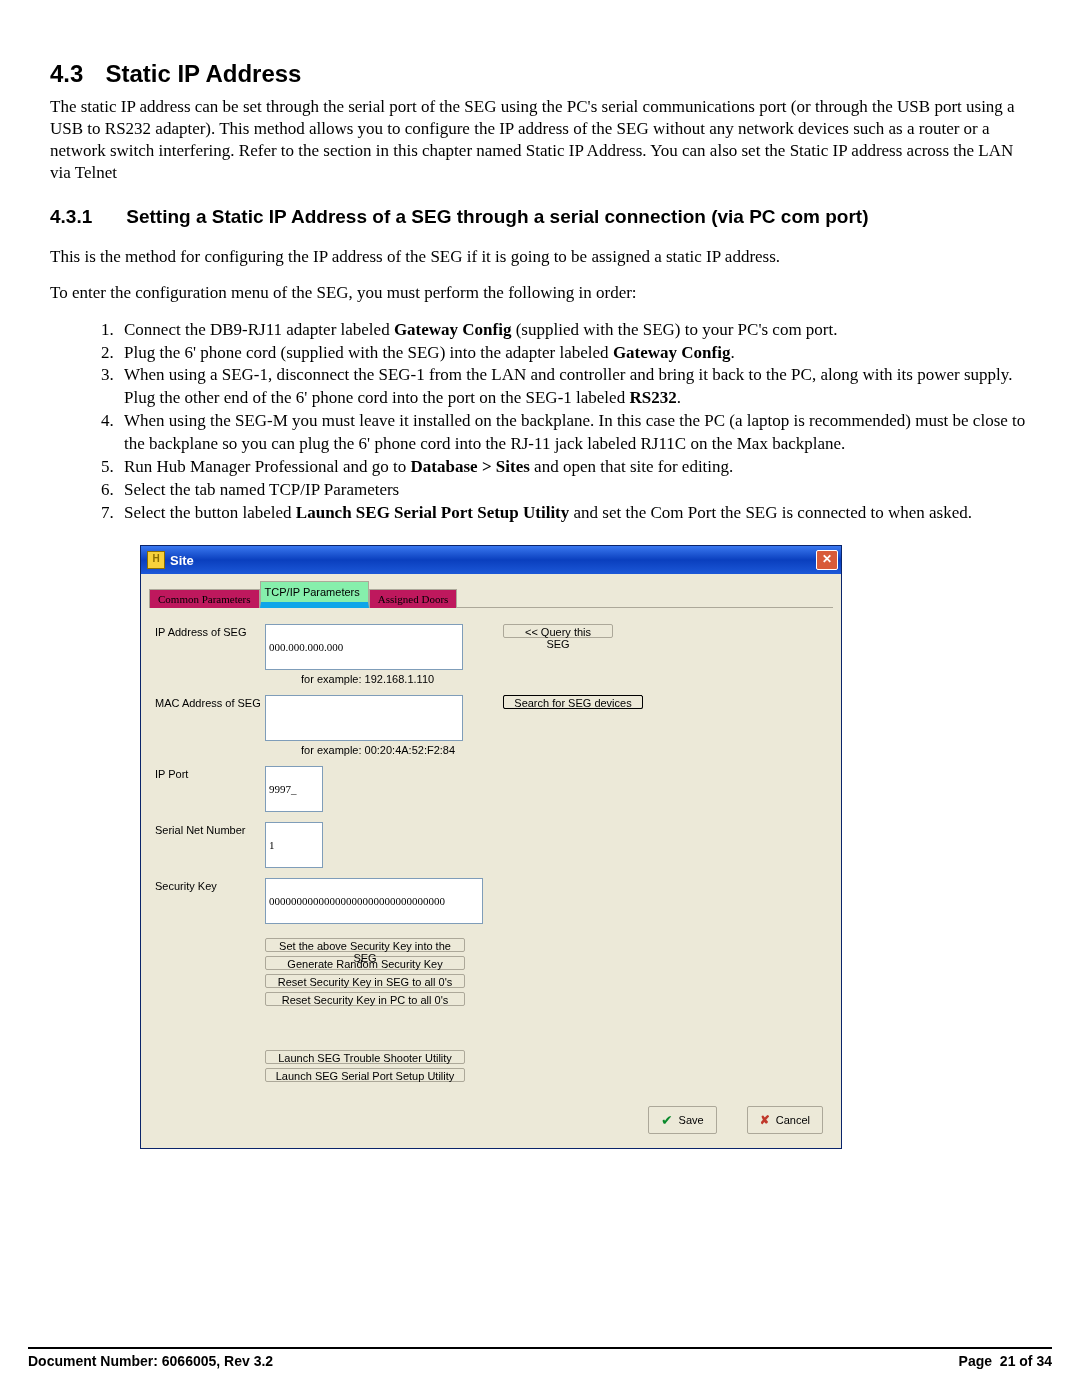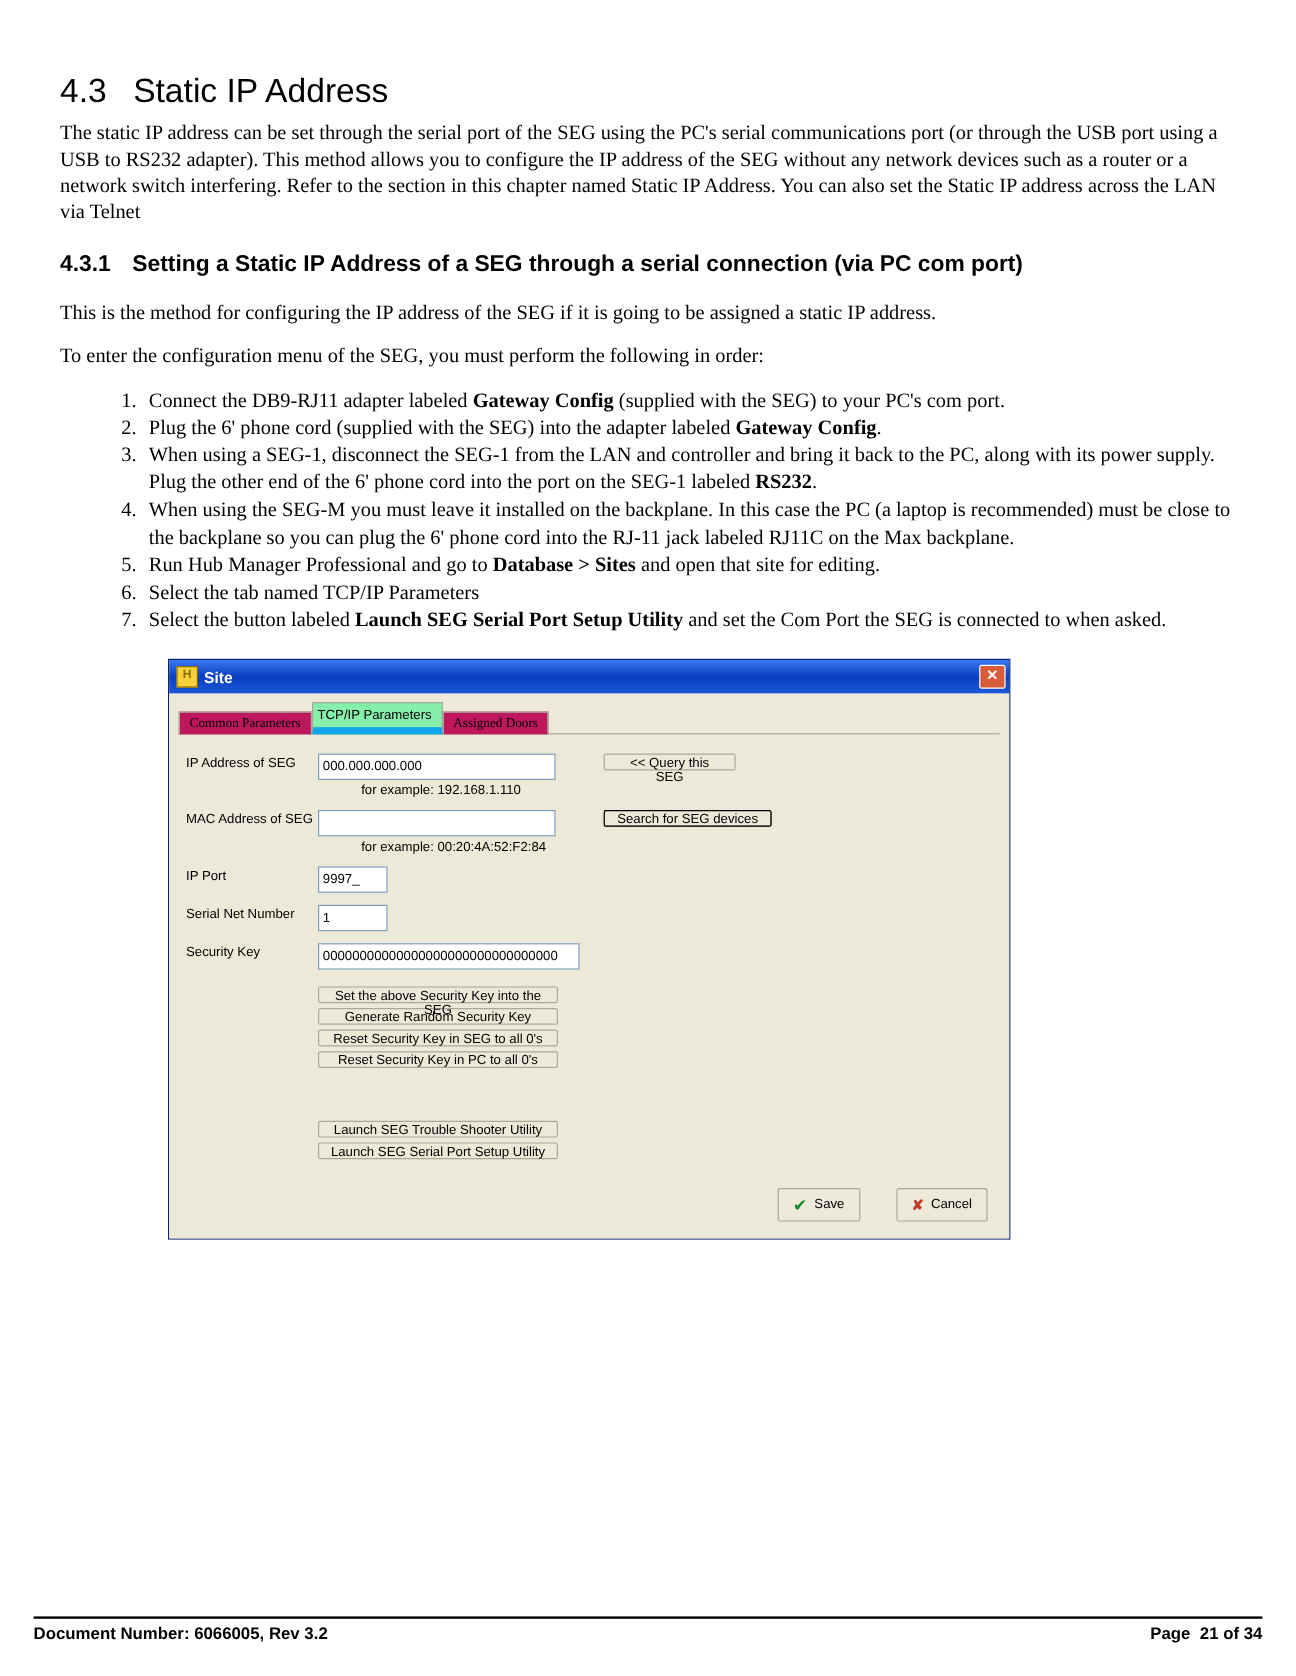--- a/index.html
+++ b/index.html
@@ -9,32 +9,32 @@
     font-size: 17px;
     color: #000;
     background: #fff;
     width: 1080px;
     box-sizing: border-box;
     min-height: 1397px;
     position: relative;
   }
   h2 {
     font-family: Arial, Helvetica, sans-serif;
-    font-size: 28px;
-    font-weight: normal;
+    font-size: 24px;
+    font-weight: bold;
     margin: 10px 0 8px 0;
   }
   .h2-num { display: inline-block; margin-right: 22px; }
   h3 {
     font-family: Arial, Helvetica, sans-serif;
     font-size: 19px;
     font-weight: bold;
     margin: 22px 0 18px 0;
   }
-  .h3-num { display: inline-block; margin-right: 18px; }
+  .h3-num { display: inline-block; margin-right: 34px; }
   p { margin: 6px 0 14px 0; line-height: 1.3; }
   ol.steps { margin: 4px 0 20px 40px; padding: 0 0 0 28px; line-height: 1.35; }
   ol.steps li { margin: 0; padding-left: 6px; }
   .b { font-weight: bold; }
 
   
   .win-wrap { margin: 18px 0 0 90px; width: 700px; border: 1px solid #0a246a; font-family: Tahoma, Arial, sans-serif; font-size: 11px; color: #000; }
   .win-title {
     background: linear-gradient(to bottom, #3a78f0, #0a3fbe 50%, #0a3fbe 50%, #1c58d8);
     color: #fff; font-weight: bold; font-size: 13px;
@@ -61,23 +61,23 @@
   }
   .tab.active { background: #86efac; padding: 4px 8px 4px 4px; border-bottom: 6px solid #0ea5e9; }
   .tab.inactive { background: #be185d; font-family: Liberation Serif, serif; }
 
   
   .form { padding: 4px 6px; }
   .row { display: flex; align-items: flex-start; margin-bottom: 10px; }
   .lab { width: 110px; padding-top: 2px; font-size: 11px; }
   .fld { flex: 0 0 auto; }
   .txt {
-    font-family: Liberation Sans, sans-serif; font-size: 11px;
+    font-family: Liberation Serif, serif; font-size: 11px;
     background: #fff; border: 1px solid #7f9db9;
-    padding: 2px 3px; height: 16px; box-sizing: content-box;
+    padding: 14px 3px; height: 16px; box-sizing: content-box;
   }
   .help { font-size: 11px; color: #000; margin-top: 3px; margin-left: 36px; }
   .btn {
     font-family: Tahoma, sans-serif; font-size: 11px;
     background: #ece9d8; border: 1px solid #aca899;
     padding: 1px 8px; height: 14px; box-sizing: border-box;
     border-radius: 2px;
   }
   .btn.def { border: 1px dotted #000; outline: 1px solid #000; outline-offset: -1px; }
   .rcol { margin-left: 40px; }

